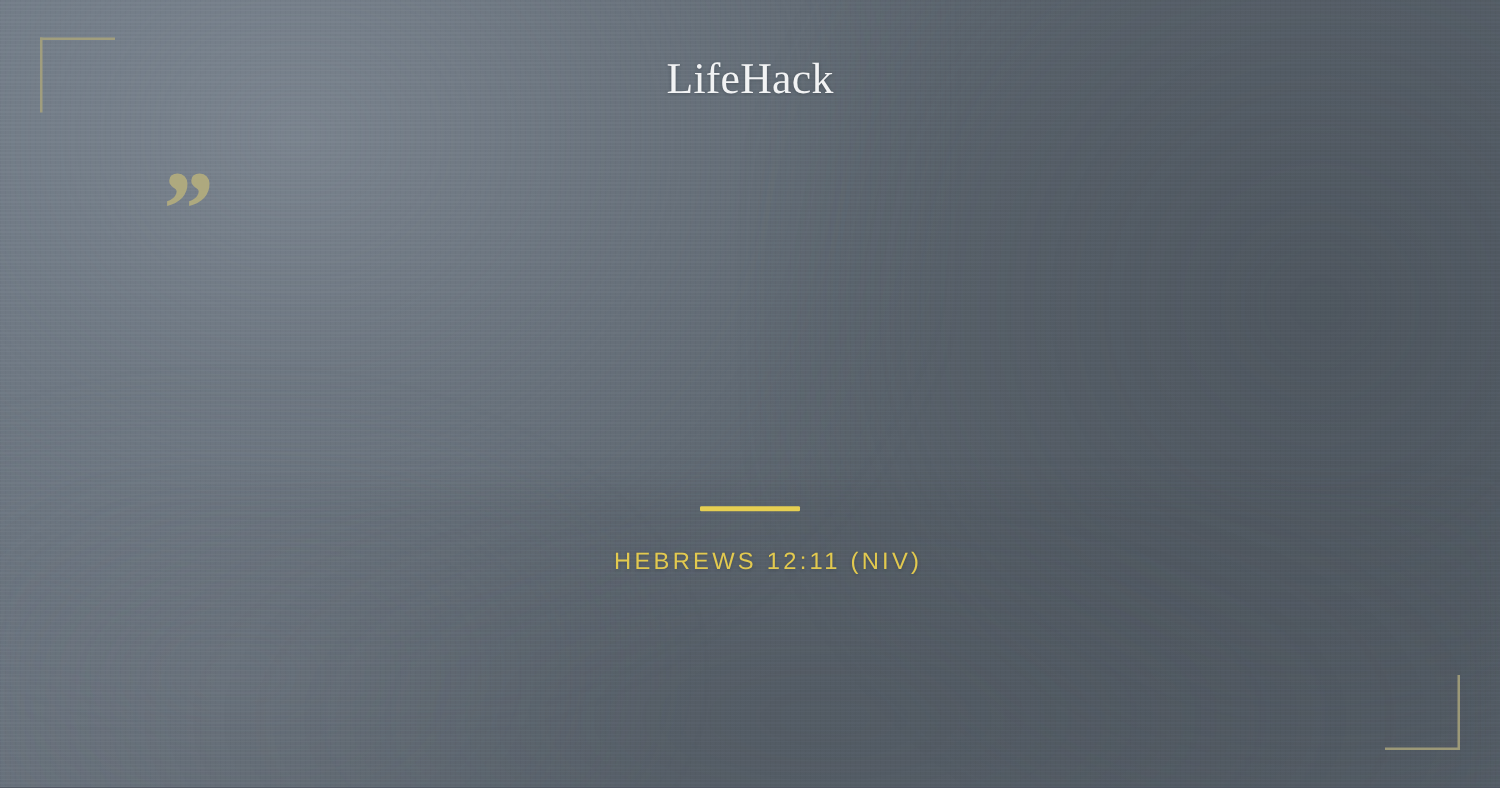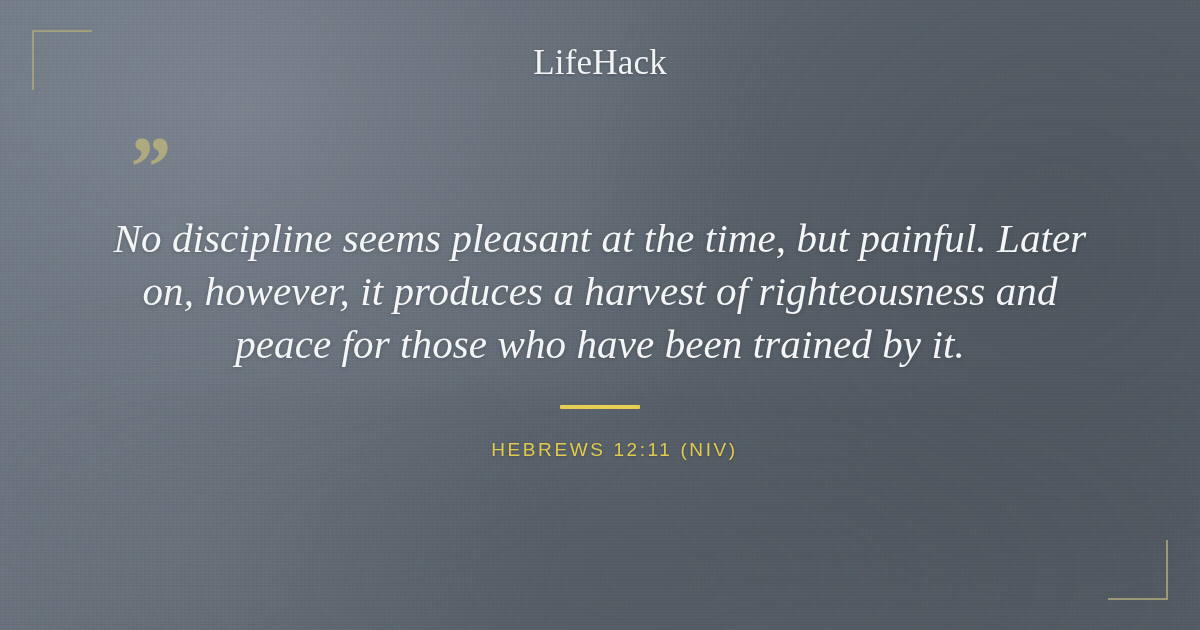--- a/index.html
+++ b/index.html
@@ -187,23 +187,18 @@
   <div class="bg-shadow-b"></div>
   <div class="bg-grain"></div>
 
   <div class="corner corner-tl"></div>
   <div class="corner corner-br"></div>
 
   <div class="logo">LifeHack</div>
 
   <div class="quote-mark">”</div>
 
-  <div class="quote-block">
-    <div class="quote-text">No discipline seems pleasant at the time, but painful. Later</div>
-    <div class="quote-text">on, however, it produces a harvest of righteousness and</div>
-    <div class="quote-text">peace for those who have been trained by it.</div>
-  </div>
 
   <div class="divider"></div>
 
   <div class="attribution">HEBREWS 12:11 (NIV)</div>
 
 </div>
 
 </body></html>

